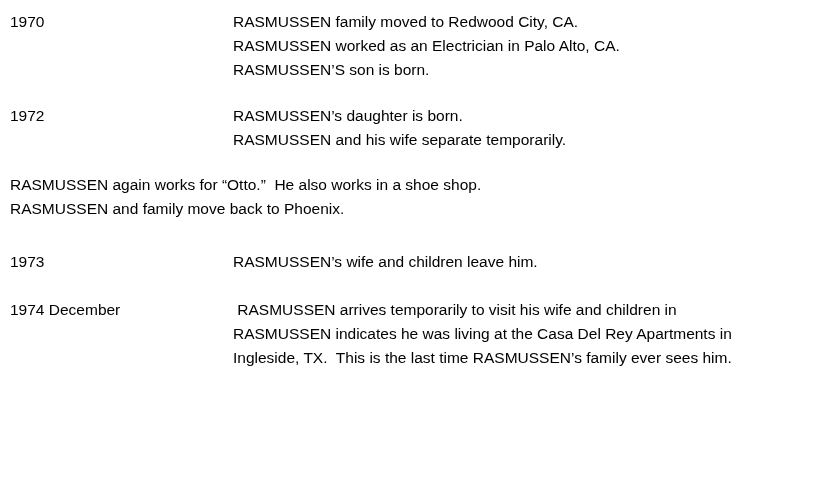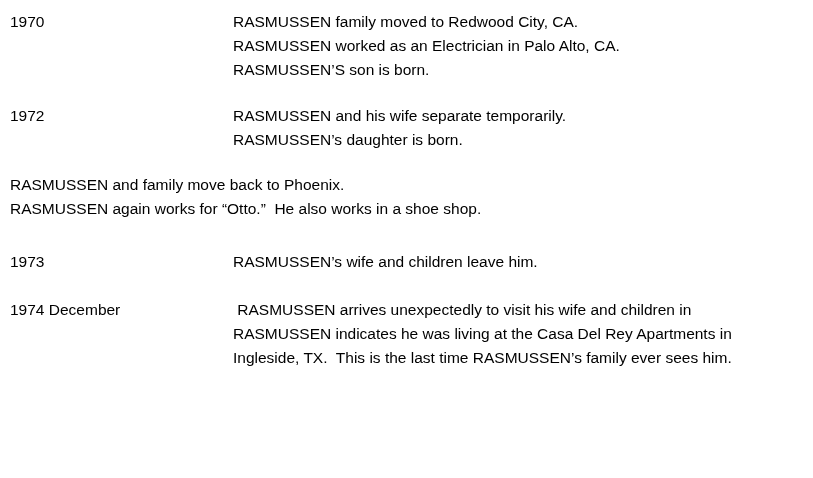--- a/index.html
+++ b/index.html
@@ -57,41 +57,41 @@
     <div class="desc">
       <div class="line"><span>RASMUSSEN family moved to Redwood City, CA.</span></div>
       <div class="line"><span>RASMUSSEN worked as an Electrician in Palo Alto, CA.</span></div>
       <div class="line"><span>RASMUSSEN’S son is born.</span></div>
     </div>
   </div>
 
   <div class="entry">
     <div class="year">1972</div>
     <div class="desc">
+      <div class="line"><span>RASMUSSEN’s daughter is born.</span></div>
       <div class="line"><span>RASMUSSEN and his wife separate temporarily.</span></div>
-      <div class="line"><span>RASMUSSEN’s daughter is born.</span></div>
     </div>
   </div>
 
   <div class="entry">
     <div class="desc">
+      <div class="line"><span>RASMUSSEN again works for “Otto.”  He also works in a shoe shop.</span></div>
       <div class="line"><span>RASMUSSEN and family move back to Phoenix.</span></div>
-      <div class="line"><span>RASMUSSEN again works for “Otto.”  He also works in a shoe shop.</span></div>
     </div>
   </div>
 
   <div class="entry">
     <div class="year">1973</div>
     <div class="desc">
       <div class="line"><span>RASMUSSEN’s wife and children leave him.</span></div>
     </div>
   </div>
 
   <div class="entry">
     <div class="year">1974 December</div>
     <div class="desc">
-      <div class="line"><span> RASMUSSEN arrives unexpectedly to visit his wife and children in</span></div>
+      <div class="line"><span> RASMUSSEN arrives temporarily to visit his wife and children in</span></div>
       <div class="line"><span>RASMUSSEN indicates he was living at the Casa Del Rey Apartments in</span></div>
       <div class="line"><span>Ingleside, TX.  This is the last time RASMUSSEN’s family ever sees him.</span></div>
     </div>
   </div>
 
 </div>
 
 </body></html>

